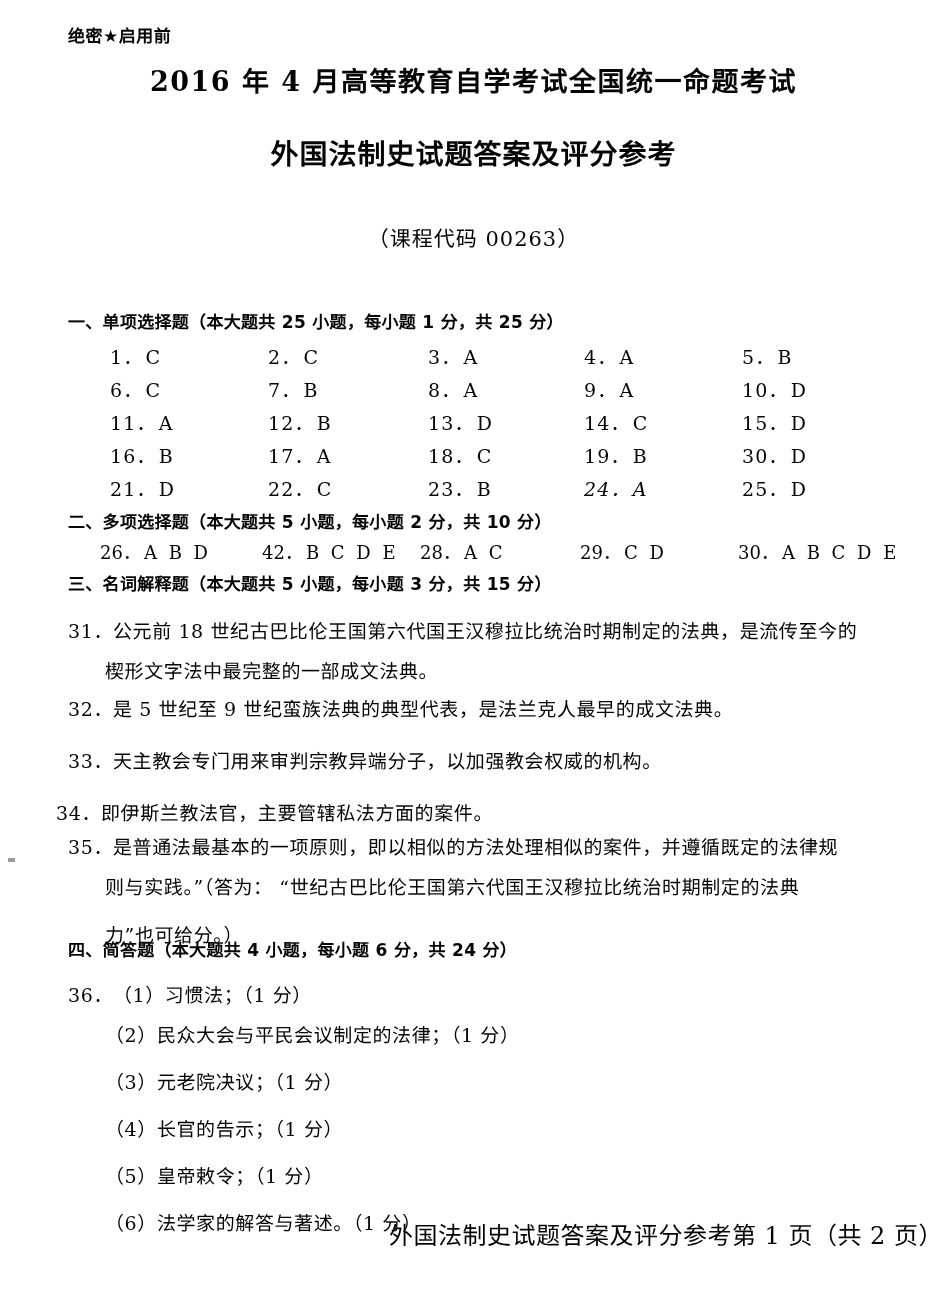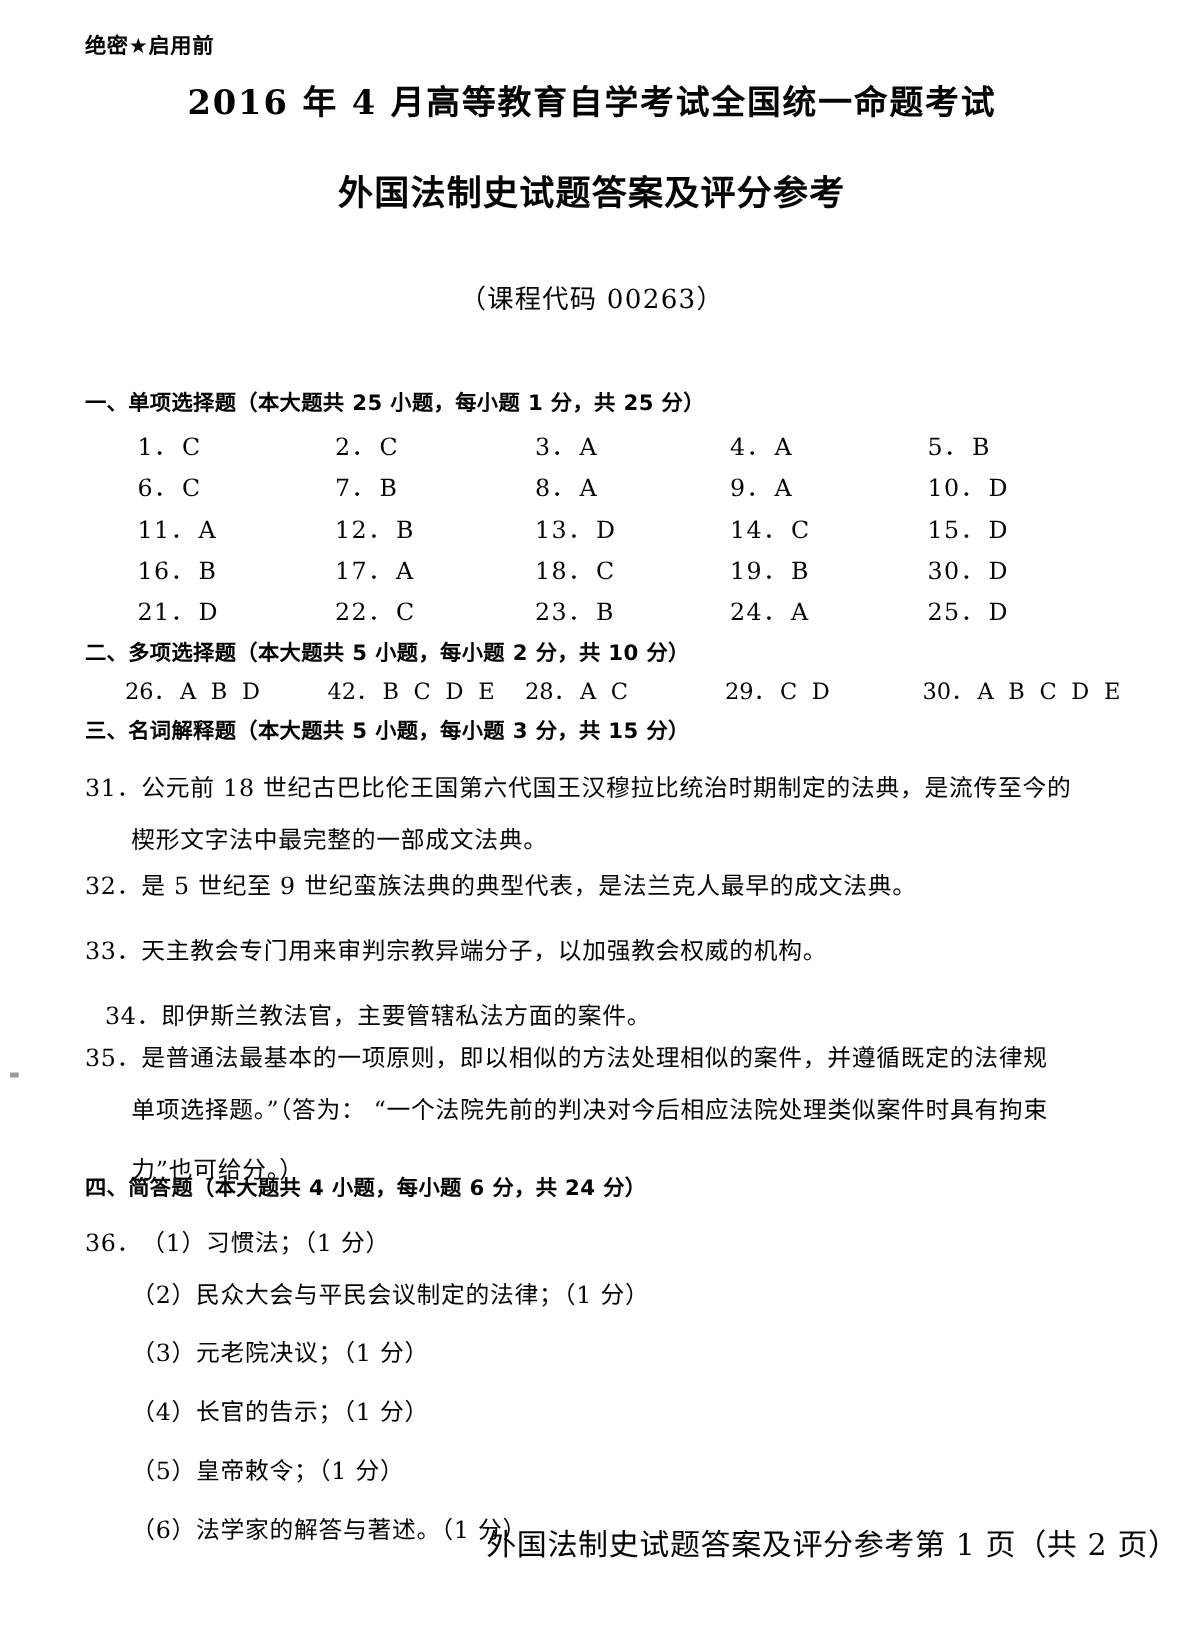--- a/index.html
+++ b/index.html
@@ -200,21 +200,21 @@
         <div class="answer-cell" style="left: 110px;"><span class="num">16．</span><span class="val">B</span></div>
         <div class="answer-cell" style="left: 268px;"><span class="num">17．</span><span class="val">A</span></div>
         <div class="answer-cell" style="left: 428px;"><span class="num">18．</span><span class="val">C</span></div>
         <div class="answer-cell" style="left: 584px;"><span class="num">19．</span><span class="val">B</span></div>
         <div class="answer-cell" style="left: 742px;"><span class="num">30．</span><span class="val">D</span></div>
       </div>
       <div class="answer-row">
         <div class="answer-cell" style="left: 110px;"><span class="num">21．</span><span class="val">D</span></div>
         <div class="answer-cell" style="left: 268px;"><span class="num">22．</span><span class="val">C</span></div>
         <div class="answer-cell" style="left: 428px;"><span class="num">23．</span><span class="val">B</span></div>
-        <div class="answer-cell" style="left: 584px;"><span class="num">24．</span><span class="val">A</span></div>
+        <div class="answer-cell" style="left: 584px; font-style: italic;"><span class="num">24．</span><span class="val">A</span></div>
         <div class="answer-cell" style="left: 742px;"><span class="num">25．</span><span class="val">D</span></div>
       </div>
     </div>
 
   <div class="section-head" style="top:508px;">二、多项选择题（本大题共 5 小题，每小题 2 分，共 10 分）</div>
 
   <div class="answer-grid" id="multi-choice-grid" style="top:538px;">
       <div class="multi-row">
         <div class="multi-cell" style="left: 100px;"><span class="num">26．</span><span class="val">A B D</span></div>
         <div class="multi-cell" style="left: 262px;"><span class="num">42．</span><span class="val">B C D E</span></div>
@@ -224,23 +224,23 @@
       </div>
     </div>
 
   <div class="section-head" style="top:570px;">三、名词解释题（本大题共 5 小题，每小题 3 分，共 15 分）</div>
 
   <div id="term-items">
       <div class="qitem" style="left: 68px; top: 608px;"><span class="qnum">31．</span><span>公元前 18 世纪古巴比伦王国第六代国王汉穆拉比统治时期制定的法典，是流传至今的</span></div>
       <div class="qline-indent" style="top: 656px;">楔形文字法中最完整的一部成文法典。</div>
       <div class="qitem" style="left: 68px; top: 686px;"><span class="qnum">32．</span><span>是 5 世纪至 9 世纪蛮族法典的典型代表，是法兰克人最早的成文法典。</span></div>
       <div class="qitem" style="left: 68px; top: 738px;"><span class="qnum">33．</span><span>天主教会专门用来审判宗教异端分子，以加强教会权威的机构。</span></div>
-      <div class="qitem" style="left: 84px; top: 790px; text-align: right;"><span class="qnum">34．</span><span>即伊斯兰教法官，主要管辖私法方面的案件。</span></div>
+      <div class="qitem" style="left: 56px; top: 790px; text-align: right;"><span class="qnum">34．</span><span>即伊斯兰教法官，主要管辖私法方面的案件。</span></div>
       <div class="qitem" style="left: 68px; top: 824px;"><span class="qnum">35．</span><span>是普通法最基本的一项原则，即以相似的方法处理相似的案件，并遵循既定的法律规</span></div>
-      <div class="qline-indent" style="top: 872px;">单项选择题。”（答为： “一个法院先前的判决对今后相应法院处理类似案件时具有拘束</div>
+      <div class="qline-indent" style="top: 872px;">则与实践。”（答为： “世纪古巴比伦王国第六代国王汉穆拉比统治时期制定的法典</div>
       <div class="qline-indent" style="top: 920px;">力”也可给分。）</div>
     </div>
 
   <div class="section-head" style="top:936px;">四、简答题（本大题共 4 小题，每小题 6 分，共 24 分）</div>
 
   <div id="short-answer-block">
       <div class="qitem" style="left: 68px; top: 972px;"><span class="qnum">36．</span><span>（1）习惯法；（1 分）</span></div>
       <div class="sub-item" style="top: 1020px;">（2）民众大会与平民会议制定的法律；（1 分）</div>
       <div class="sub-item" style="top: 1067px;">（3）元老院决议；（1 分）</div>
       <div class="sub-item" style="top: 1114px;">（4）长官的告示；（1 分）</div>

